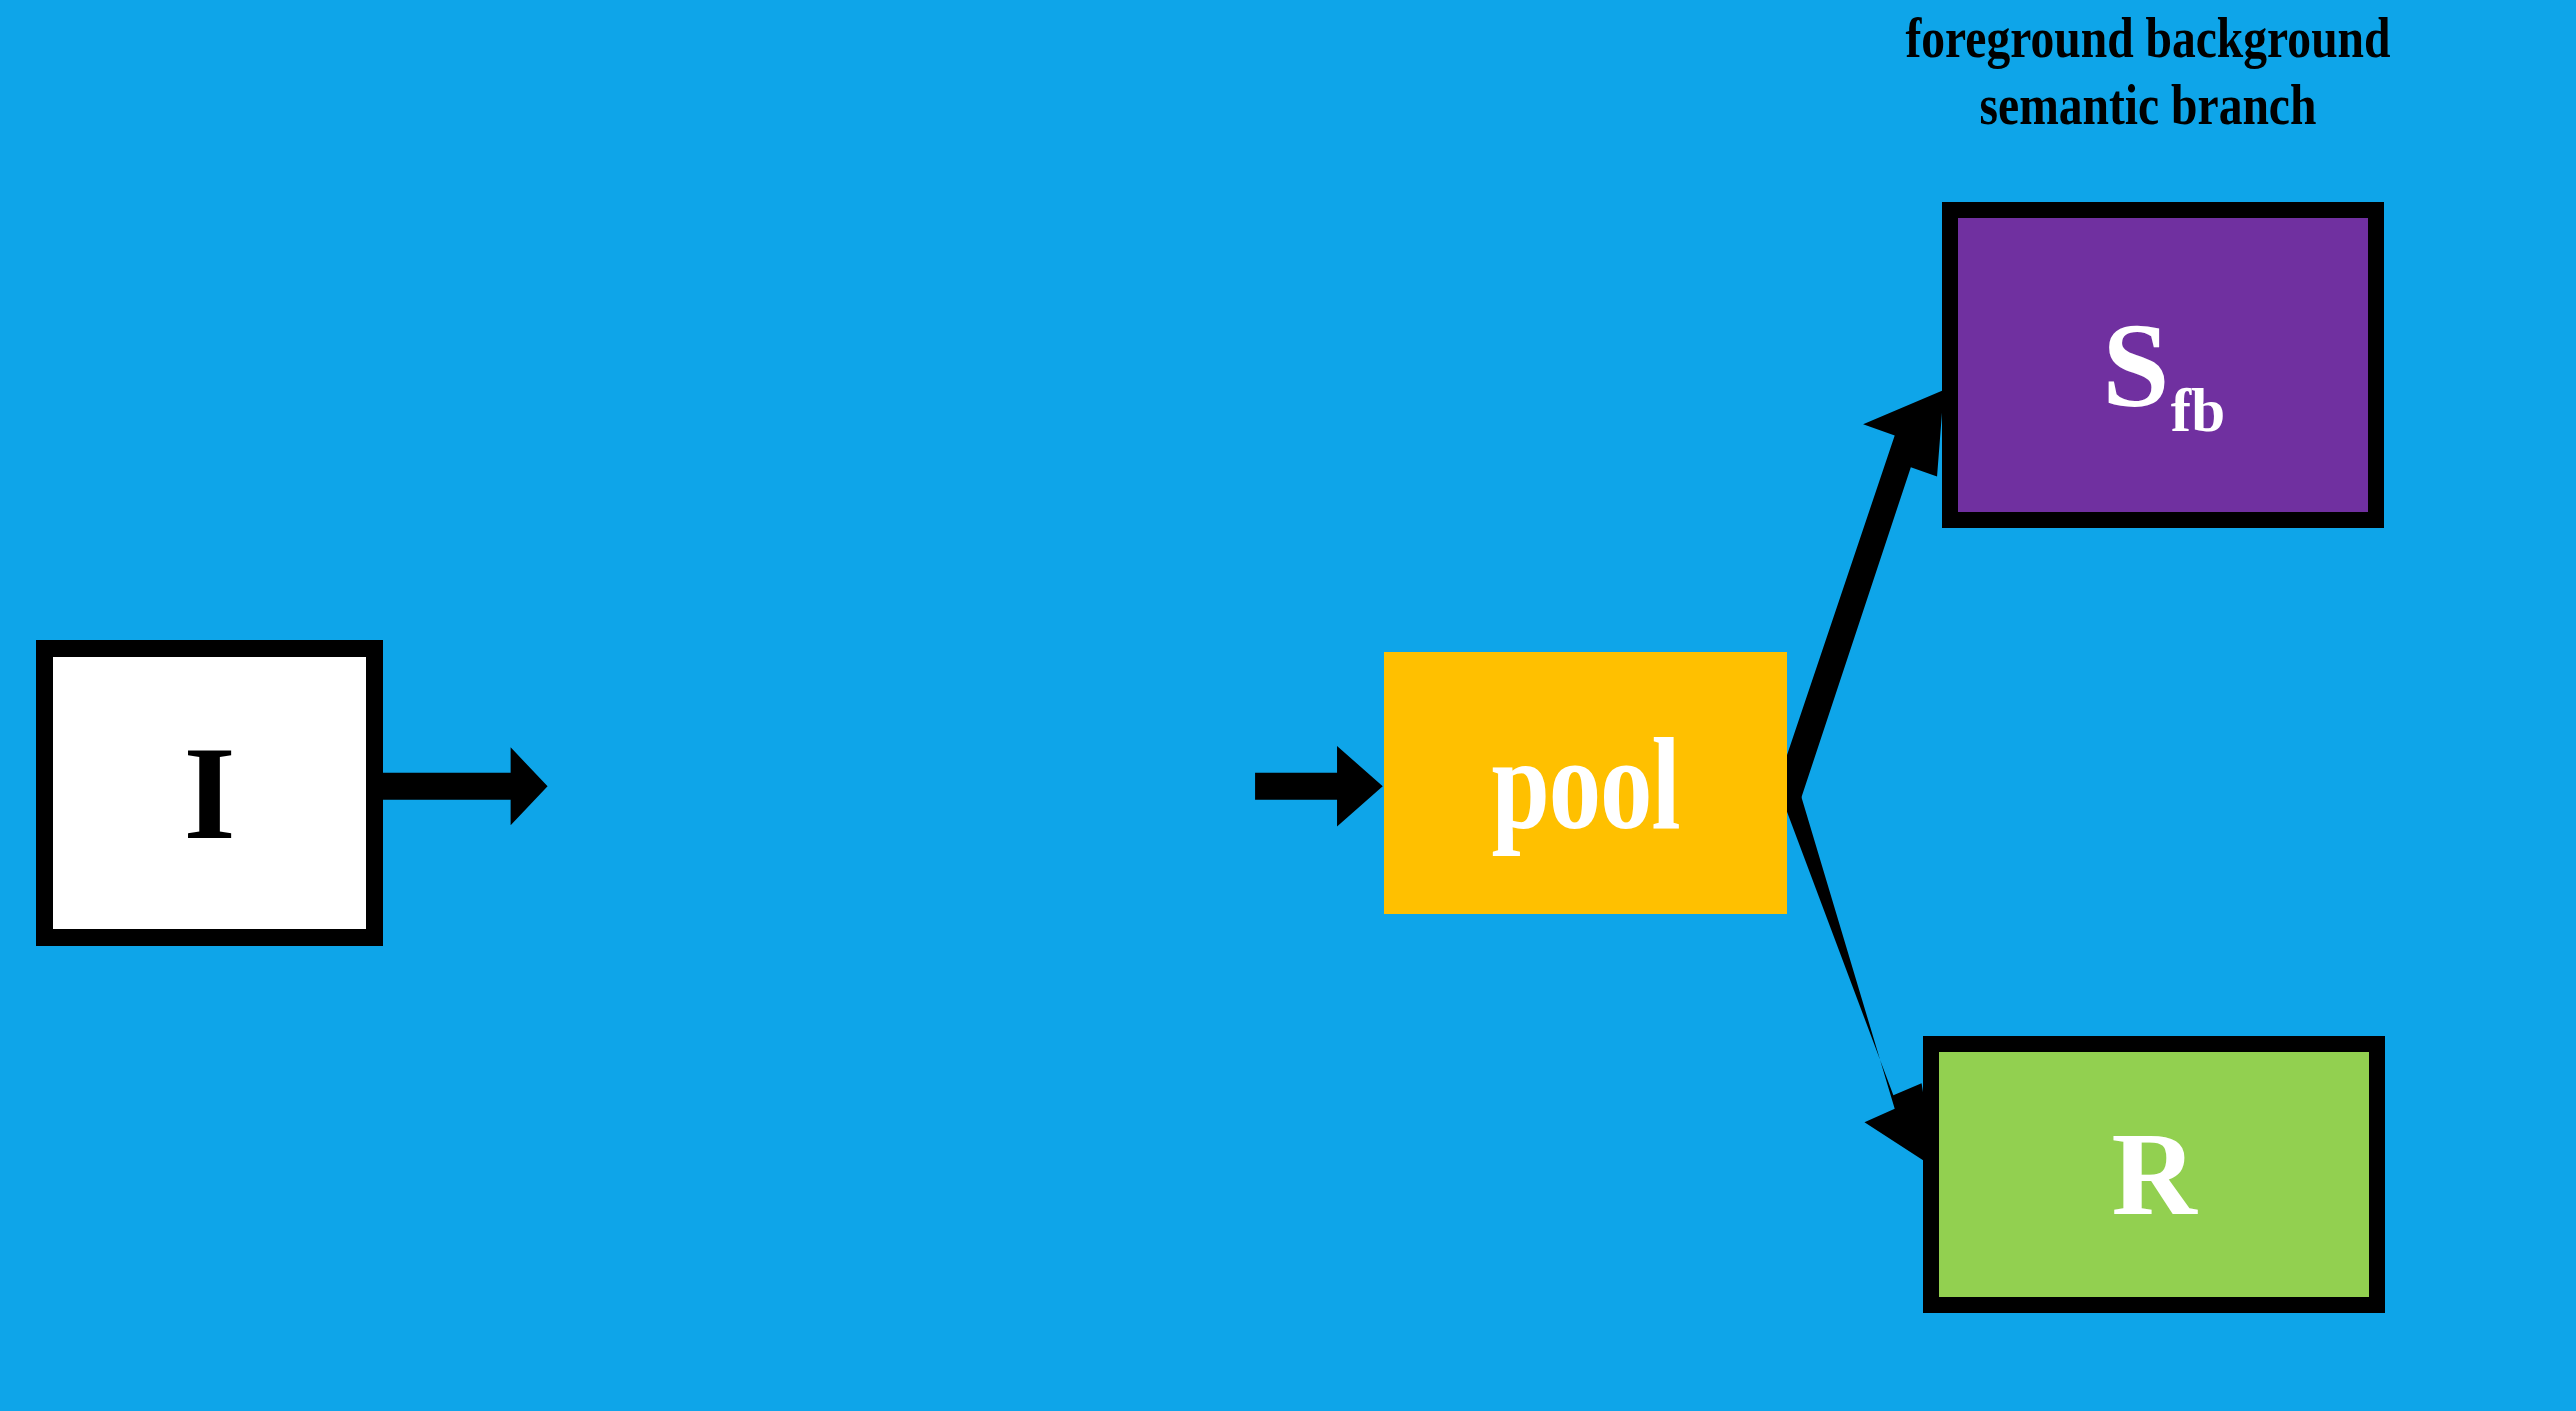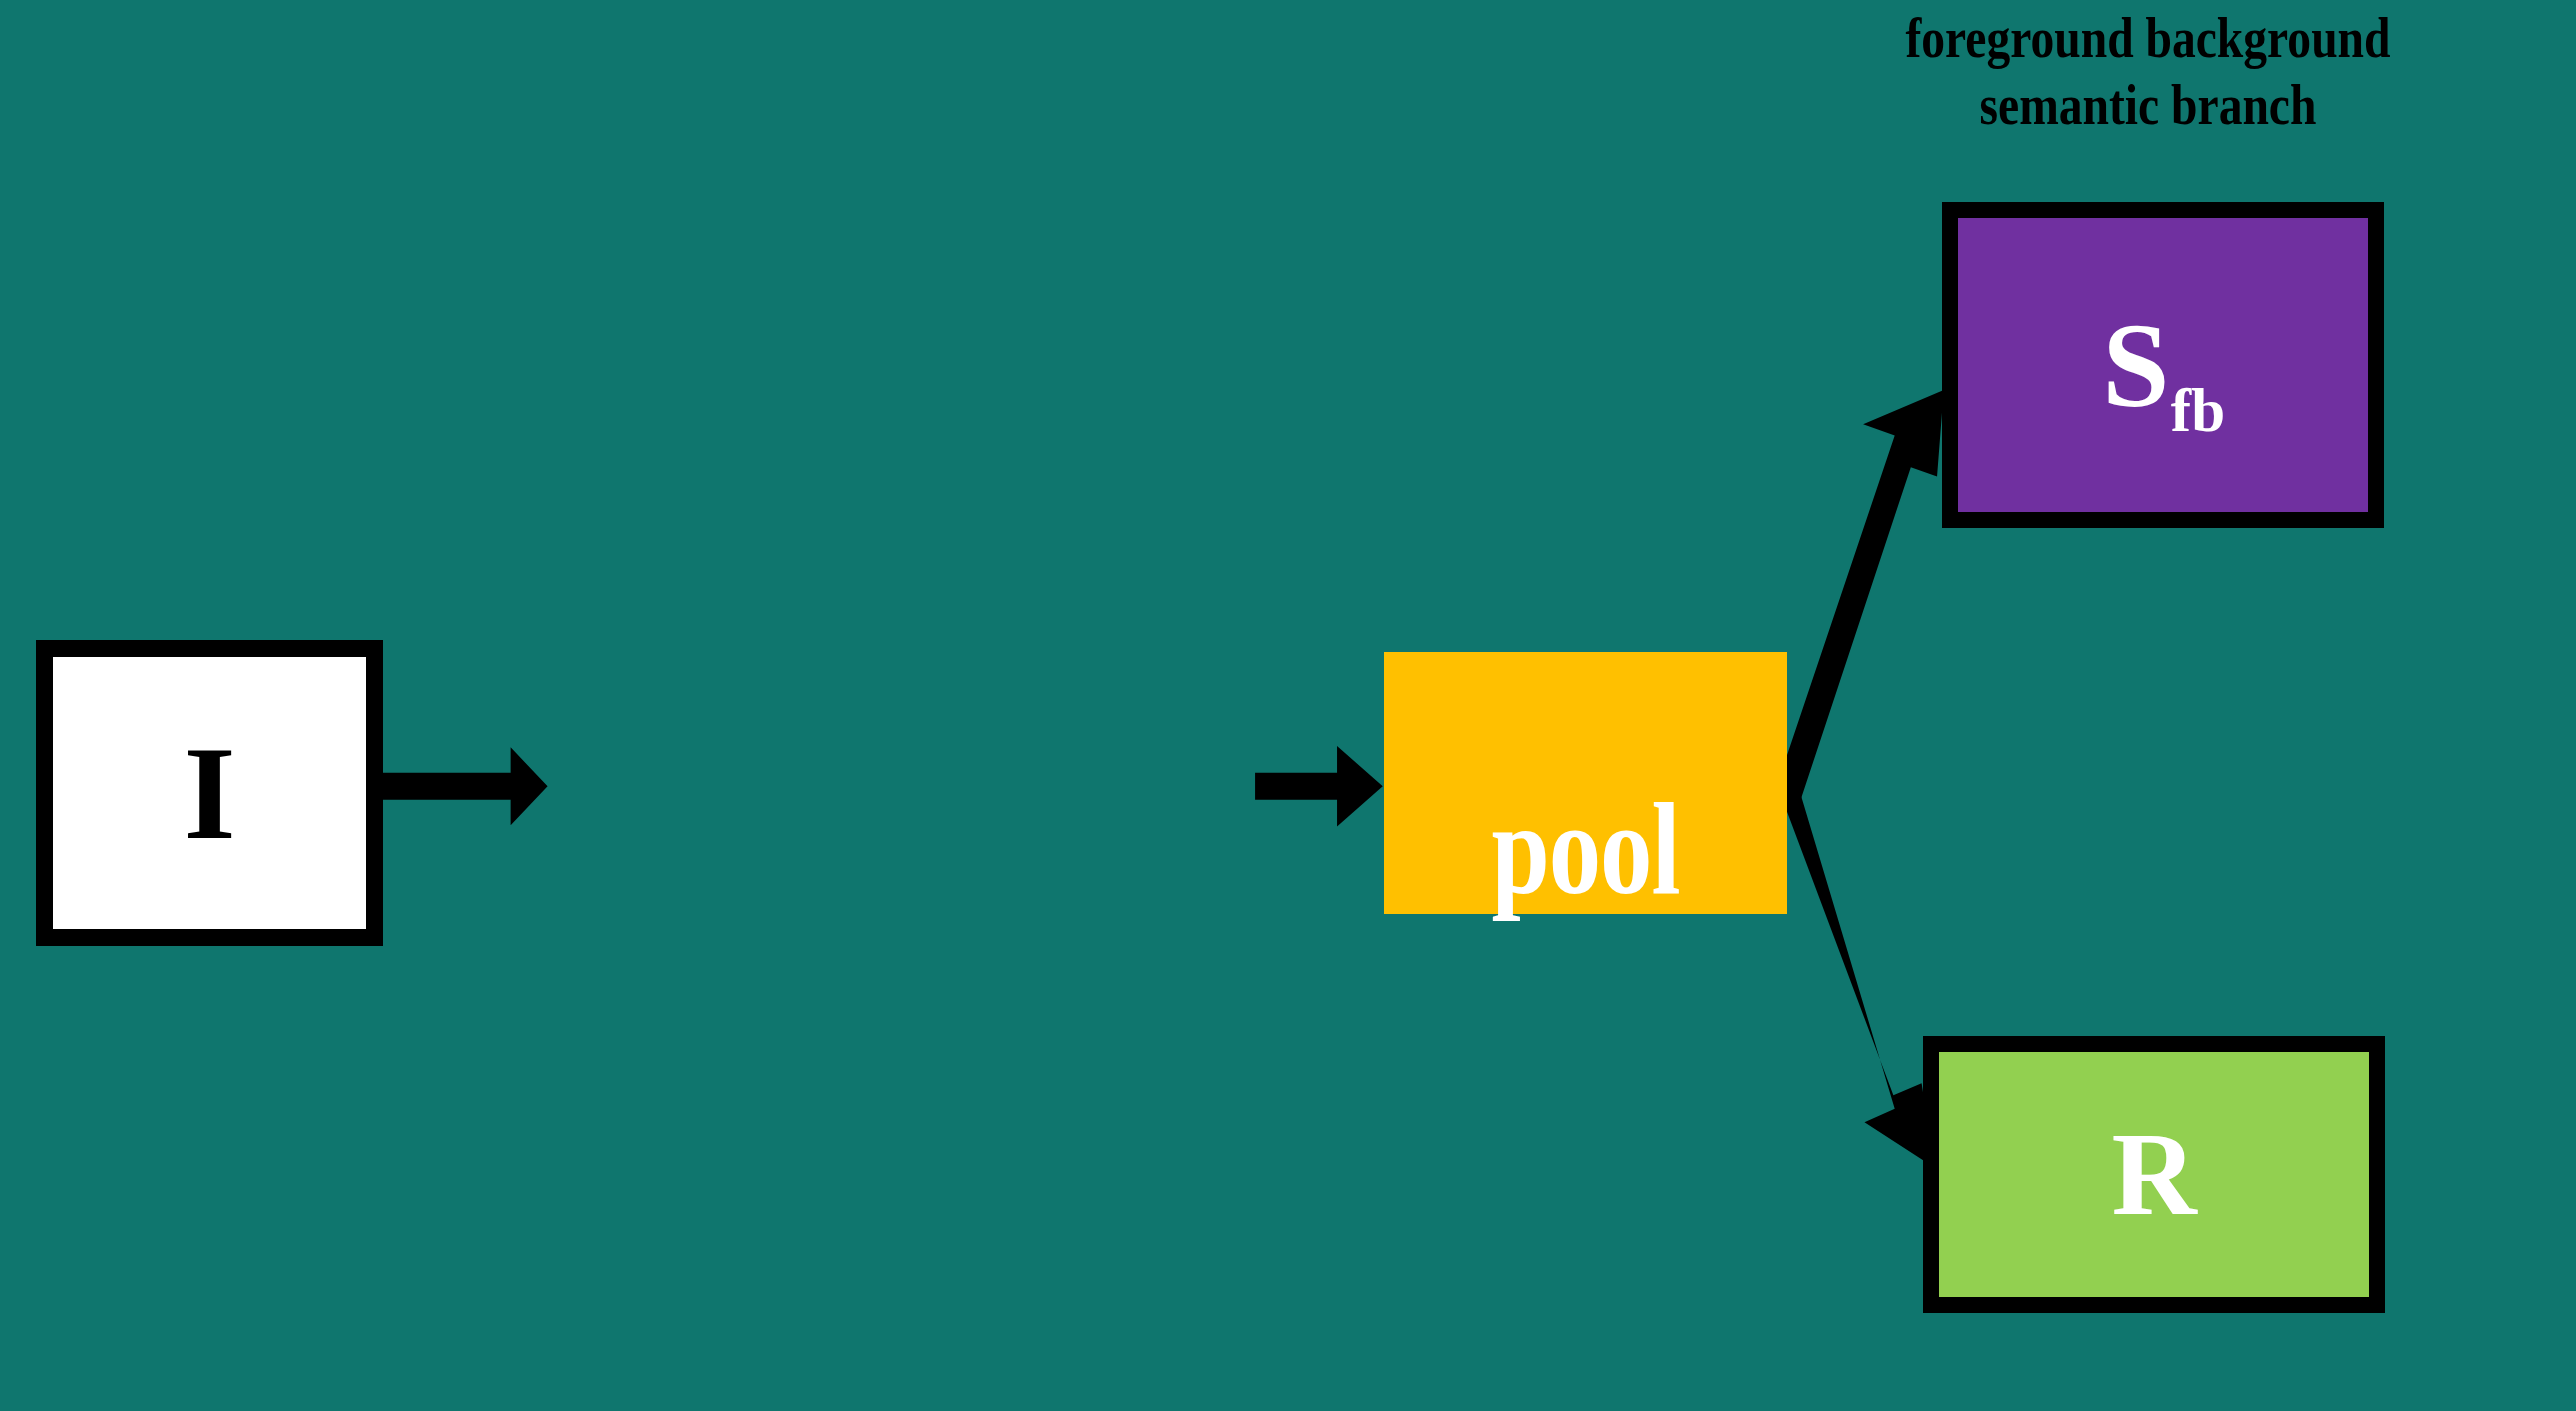--- a/index.html
+++ b/index.html
@@ -4,21 +4,21 @@
 <style>
   html, body {
     margin: 0;
     padding: 0;
     background: #ffffff;
   }
   #canvas {
     position: relative;
     width: 2576px;
     height: 1412px;
-    background: #0f766e;
+    background: #0ea5e9;
     overflow: hidden;
     font-family: "Liberation Serif", "DejaVu Serif", serif;
   }
 
   
   .node {
     position: absolute;
     box-sizing: border-box;
     display: flex;
     align-items: center;
@@ -61,21 +61,20 @@
   }
 
   
   #node-pool {
     left: 1384px;
     top: 652px;
     width: 403px;
     height: 262px;
     background: #FFC000;
     border: 0;
-    align-items: flex-end;
   }
   #node-pool .node-label {
     font-size: 131px;
     font-weight: 700;
     color: #ffffff;
     letter-spacing: -1.3px;
     transform: scaleX(0.80);
   }
 
   

